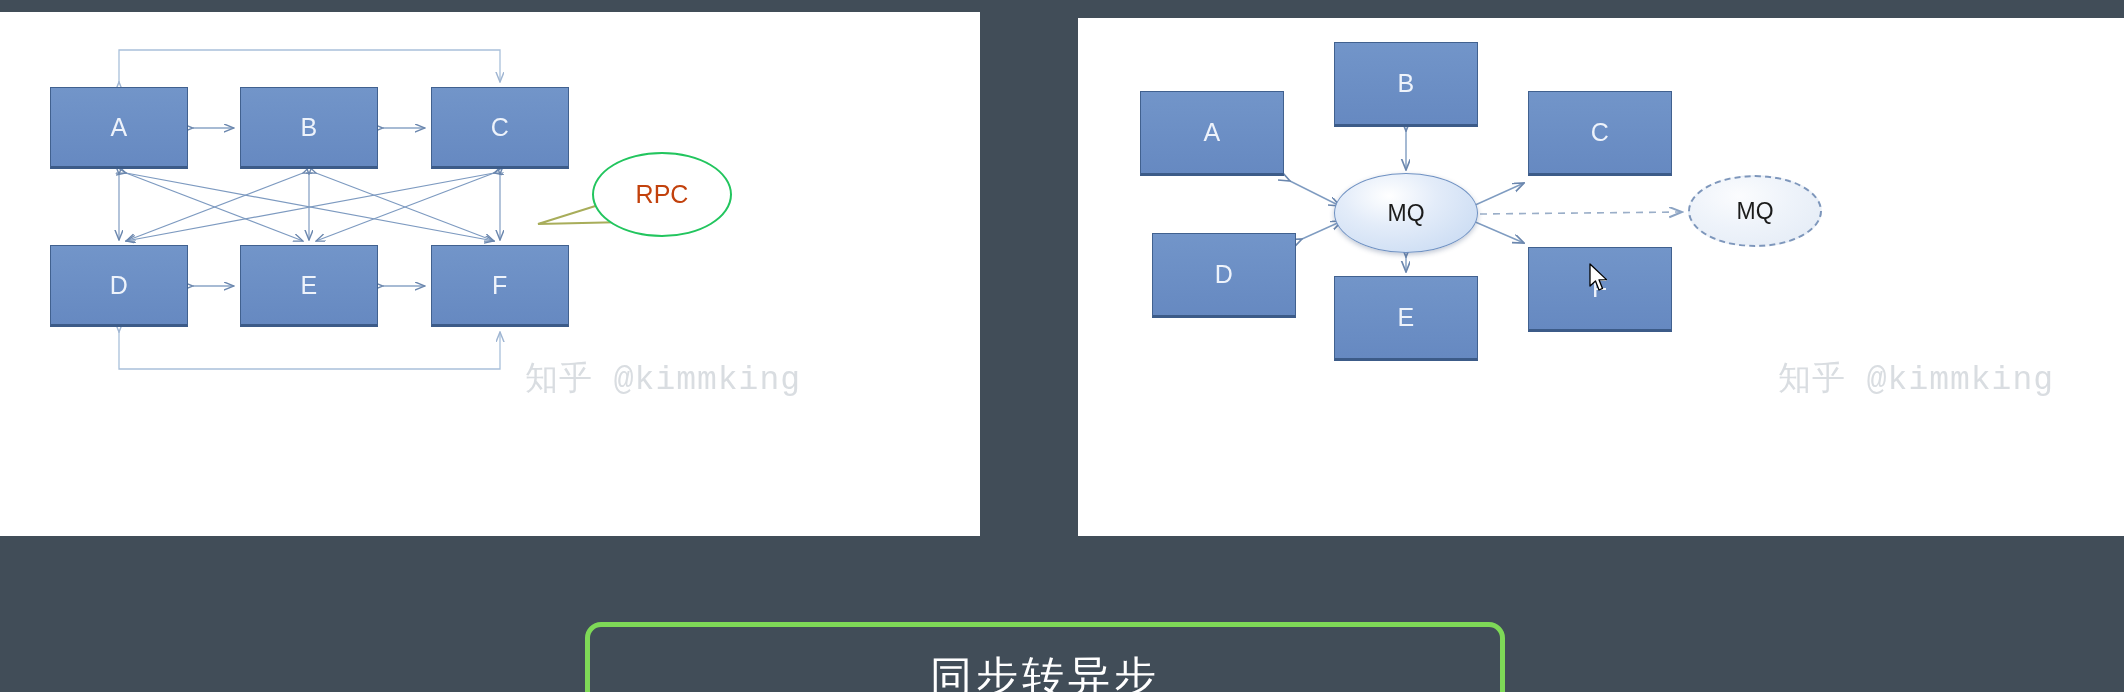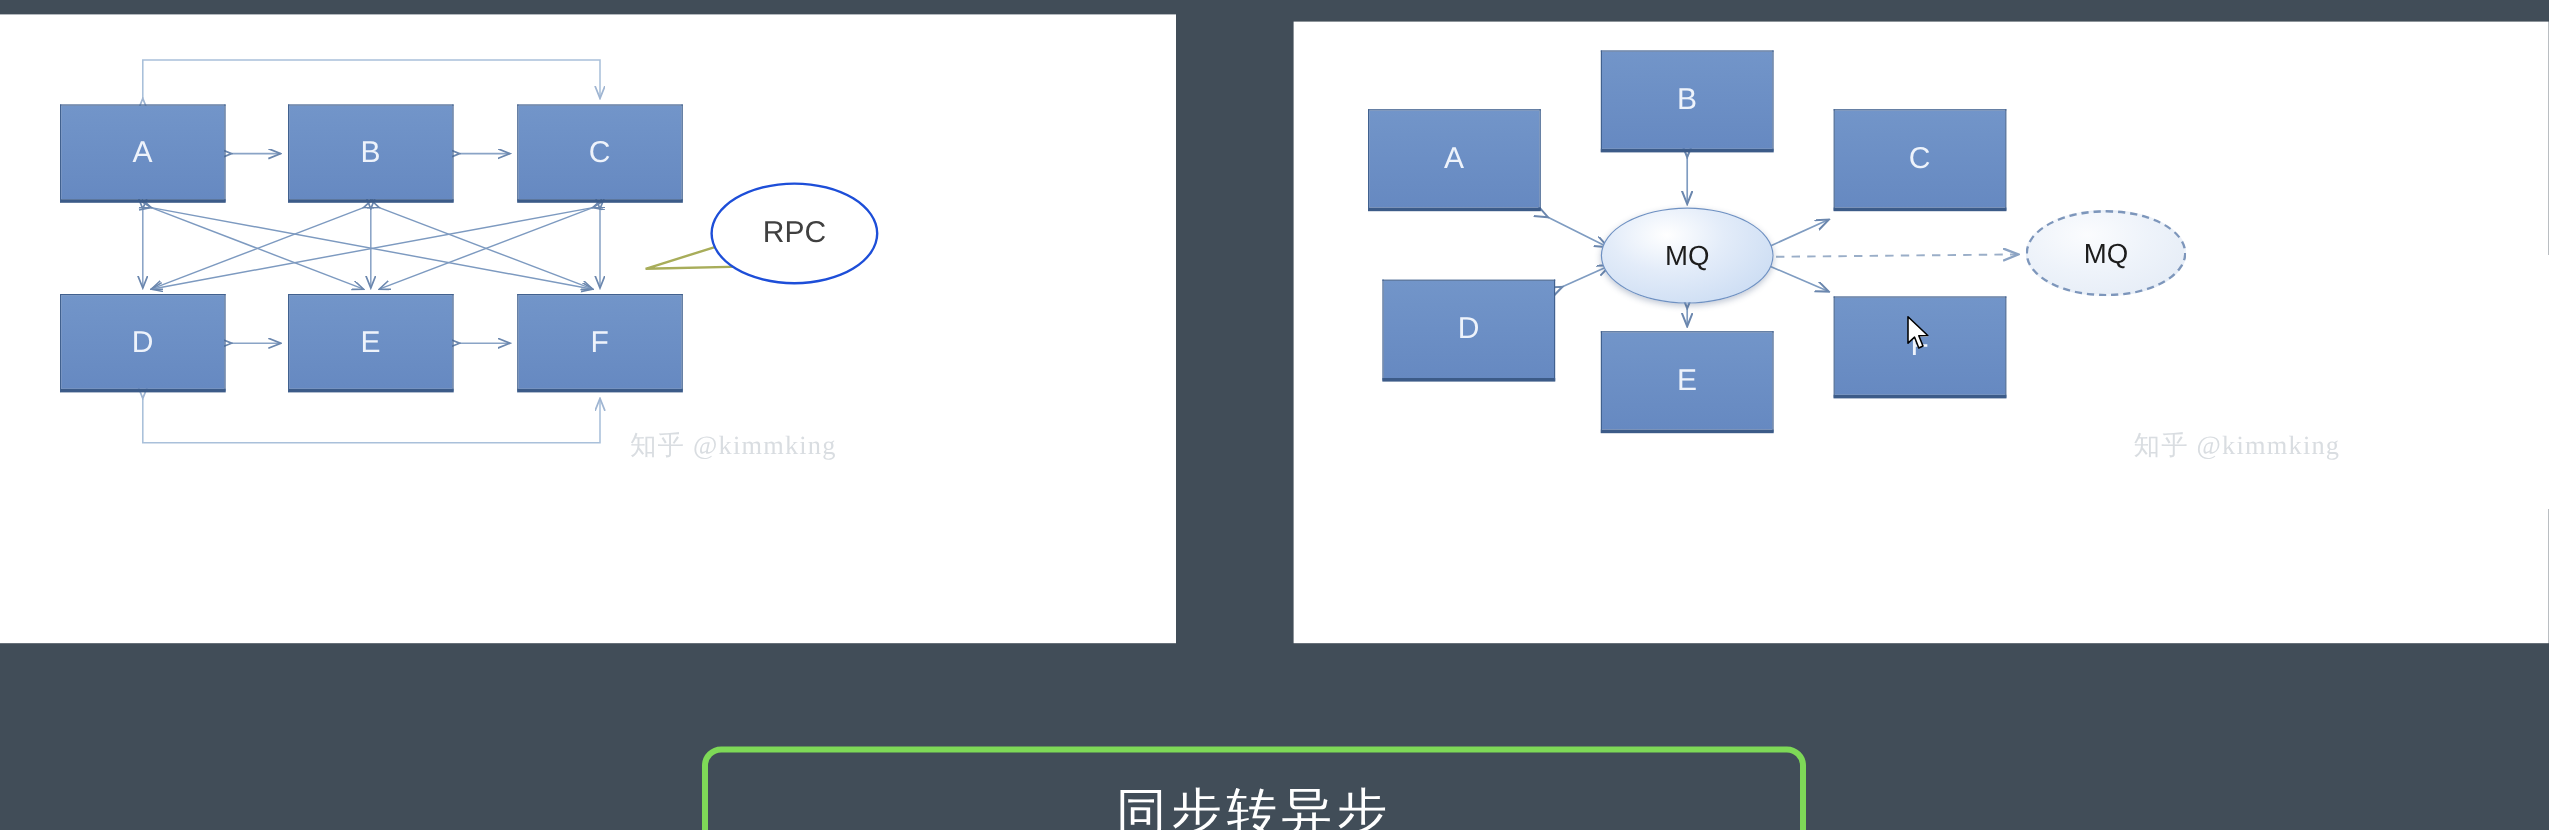--- a/index.html
+++ b/index.html
@@ -67,39 +67,39 @@
   .mq-dashed {
     background: radial-gradient(ellipse at 38% 28%, #fbfcfe 0%, #eef3fa 45%, #e2eaf5 100%);
     border: 2px dashed #7d96bb;
   }
 
   
   #rpc-callout {
     position: absolute;
     border-radius: 50%;
     background: #ffffff;
-    border: 2px solid #1d4ed8;
+    border: 2px solid #22c55e;
     display: flex;
     align-items: center;
     justify-content: center;
-    color: #404040;
+    color: #c2410c;
     font-size: 25px;
     box-sizing: border-box;
   }
   #rpc-tail {
     position: absolute;
     pointer-events: none;
   }
 
   
   .watermark {
     position: absolute;
     color: #d9dde1;
-    font-size: 22px;
-    font-family: Liberation Serif, serif;
+    font-size: 33px;
+    font-family: Liberation Mono, monospace;
     white-space: nowrap;
     letter-spacing: 1px;
   }
 
   
   #caption-box {
     position: absolute;
     left: 585px;
     top: 622px;
     width: 920px;

